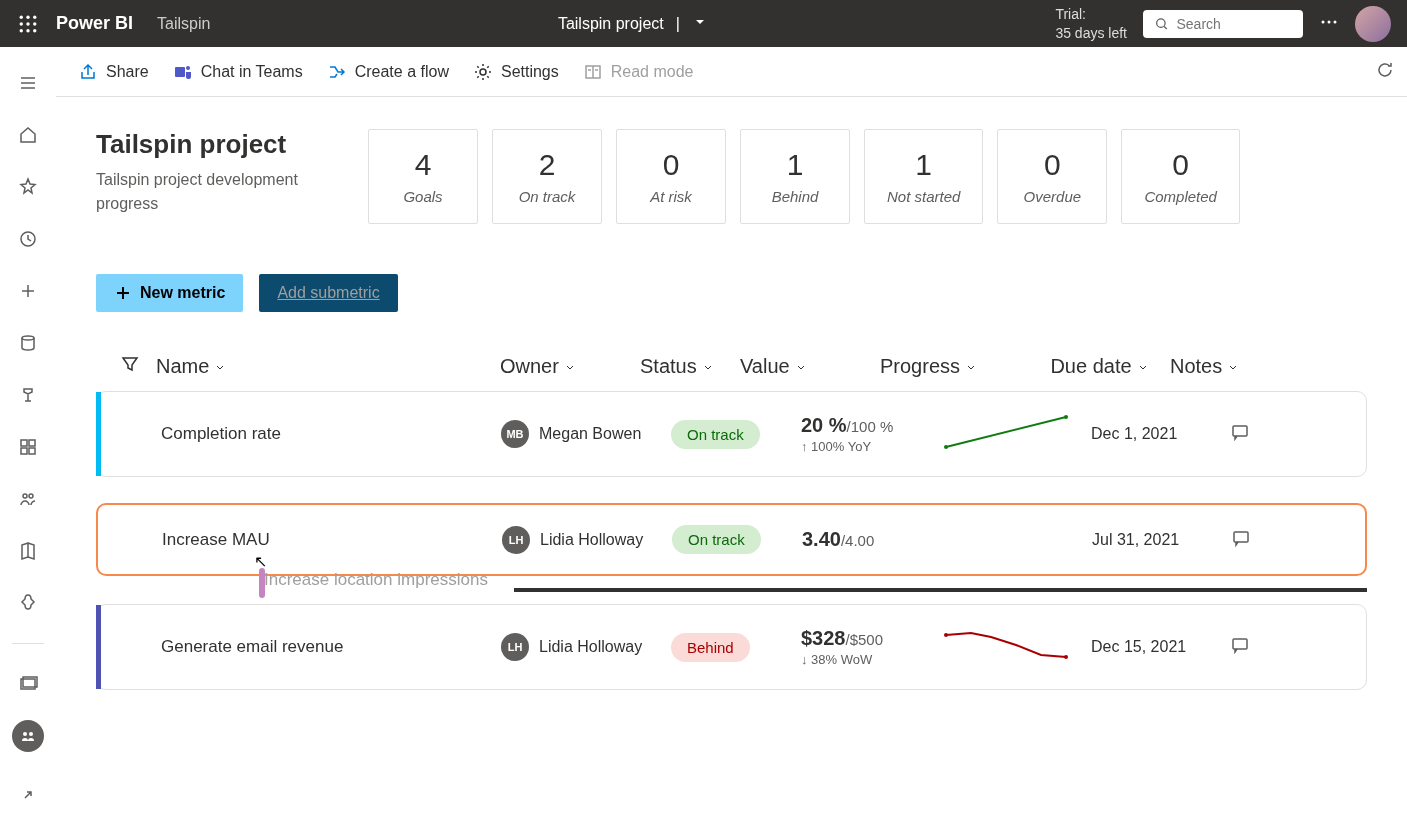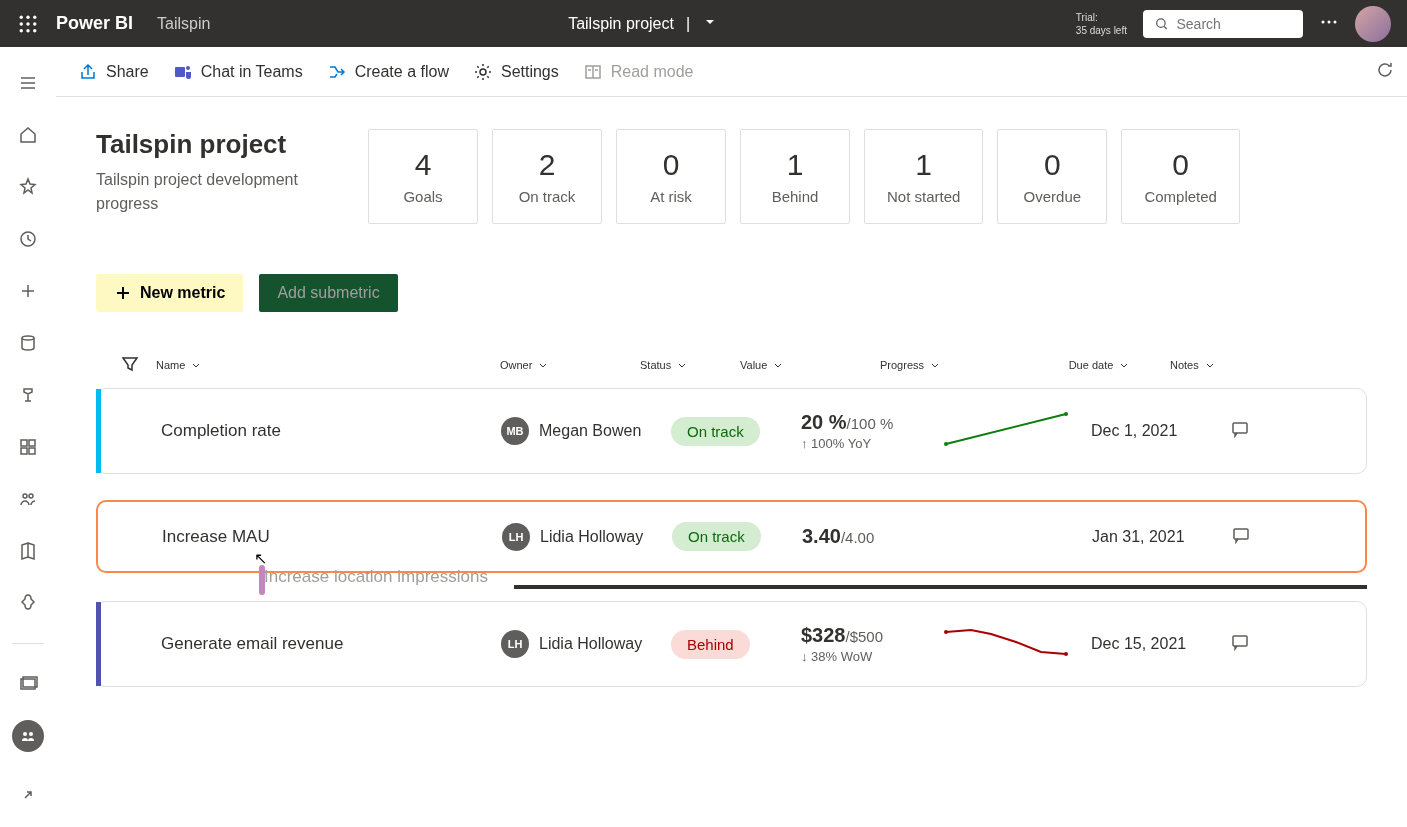--- a/index.html
+++ b/index.html
@@ -7,21 +7,21 @@
     
     
     .top-header { height: 47px; background: #323130; display: flex; align-items: center; padding: 0 16px; color: #fff; }
     .app-launcher { width: 24px; height: 24px; display: flex; align-items: center; justify-content: center; margin-right: 16px; cursor: pointer; }
     .app-launcher svg { fill: #fff; }
     .app-name { font-size: 18px; font-weight: 600; margin-right: 24px; }
     .workspace-name { font-size: 16px; color: #ccc; }
     .header-center { flex: 1; display: flex; justify-content: center; align-items: center; gap: 12px; }
     .chevron-down { cursor: pointer; }
     .header-right { display: flex; align-items: center; gap: 16px; }
-    .trial-info { font-size: 10px; line-height: 1.3; color: #ddd; }
+    .trial-info { font-size: 14px; line-height: 1.3; color: #ddd; }
     .search-box { background: #fff; border-radius: 4px; padding: 6px 12px; display: flex; align-items: center; gap: 8px; width: 160px; }
     .search-box input { border: none; outline: none; font-size: 14px; width: 100%; }
     .more-icon { cursor: pointer; }
     .avatar { width: 36px; height: 36px; border-radius: 50%; background: linear-gradient(135deg, #d4a5a5, #8b6f9e); cursor: pointer; }
     
     
     .toolbar { height: 50px; display: flex; align-items: center; padding: 0 12px; border-bottom: 1px solid #e1dfdd; gap: 4px; margin-left: 56px; }
     .toolbar-btn { display: flex; align-items: center; gap: 8px; padding: 6px 10px; font-size: 16px; color: #323130; cursor: pointer; border-radius: 2px; }
     .toolbar-btn.disabled { color: #a19f9d; }
     .toolbar-btn svg { width: 20px; height: 20px; }
@@ -36,30 +36,30 @@
     .main-content { margin-left: 56px; flex: 1; padding: 32px 40px; overflow: auto; }
     
     
     .header-section { display: flex; gap: 32px; align-items: flex-start; margin-bottom: 50px; }
     .title-block { flex: 0 0 240px; }
     .page-title { font-size: 26px; font-weight: 600; color: #323130; margin-bottom: 8px; }
     .page-subtitle { font-size: 16px; color: #605e5c; line-height: 1.5; }
     .stat-cards { display: flex; gap: 14px; }
     .stat-card { border: 1px solid #e1dfdd; border-radius: 2px; padding: 18px 22px; text-align: center; min-width: 110px; }
     .stat-value { font-size: 30px; font-weight: 400; color: #323130; margin-bottom: 6px; }
-    .stat-label { font-size: 15px; color: #605e5c; white-space: nowrap; }
+    .stat-label { font-size: 15px; color: #605e5c; white-space: nowrap; font-style: italic; }
     
     
     .action-row { display: flex; gap: 16px; margin-bottom: 30px; }
-    .btn-primary { background: #fef9c3; color: #000; padding: 10px 18px; display: flex; align-items: center; gap: 8px; font-size: 16px; font-weight: 600; cursor: pointer; border-radius: 2px; }
+    .btn-primary { background: #7dd3fc; color: #000; padding: 10px 18px; display: flex; align-items: center; gap: 8px; font-size: 16px; font-weight: 600; cursor: pointer; border-radius: 2px; }
     .btn-primary svg { width: 18px; height: 18px; }
-    .btn-secondary { background: #14532d; color: #a19f9d; padding: 10px 18px; font-size: 16px; cursor: pointer; border-radius: 2px; }
-    
-    
-    .table-header { display: flex; align-items: center; padding: 12px 24px; font-size: 11px; color: #323130; }
+    .btn-secondary { background: #0c4a6e; color: #a19f9d; padding: 10px 18px; font-size: 16px; cursor: pointer; border-radius: 2px; text-decoration: underline; }
+    
+    
+    .table-header { display: flex; align-items: center; padding: 12px 24px; font-size: 20px; color: #323130; }
     .col-name { flex: 0 0 380px; display: flex; align-items: center; gap: 16px; }
     .col-owner { flex: 0 0 140px; }
     .col-status { flex: 0 0 100px; }
     .col-value { flex: 0 0 140px; }
     .col-progress { flex: 0 0 150px; }
     .col-duedate { flex: 0 0 140px; justify-content: center; }
     .col-notes { flex: 0 0 80px; }
     .th { display: flex; align-items: center; gap: 4px; cursor: pointer; }
     .th svg { width: 14px; height: 14px; }
     .filter-icon { cursor: pointer; }
@@ -404,21 +404,21 @@
     <div class="row-owner">
       <div class="owner-badge">LH</div>
       <div class="owner-name">Lidia Holloway</div>
     </div>
     <div class="row-status"><span class="status-pill ontrack">On track</span></div>
     <div class="row-value">
       <span class="value-main">3.40</span><span class="value-target">/4.00</span>
       
     </div>
     <div class="row-progress"></div>
-    <div class="row-duedate">Jan 31, 2021</div>
+    <div class="row-duedate">Jul 31, 2021</div>
     <div class="row-notes"><svg width="18" height="18" viewBox="0 0 18 18" fill="none" stroke="#605e5c" stroke-width="1.5">
             <rect x="2" y="3" width="14" height="10" rx="1"></rect>
             <path d="M6 13l-2 3v-3"></path>
           </svg></div>
   </div>
       <div class="drag-indicator">
         <span class="cursor-icon">↖</span>
         <div class="drag-handle"></div>
         <div class="drag-label">Increase location impressions</div>
       </div>

